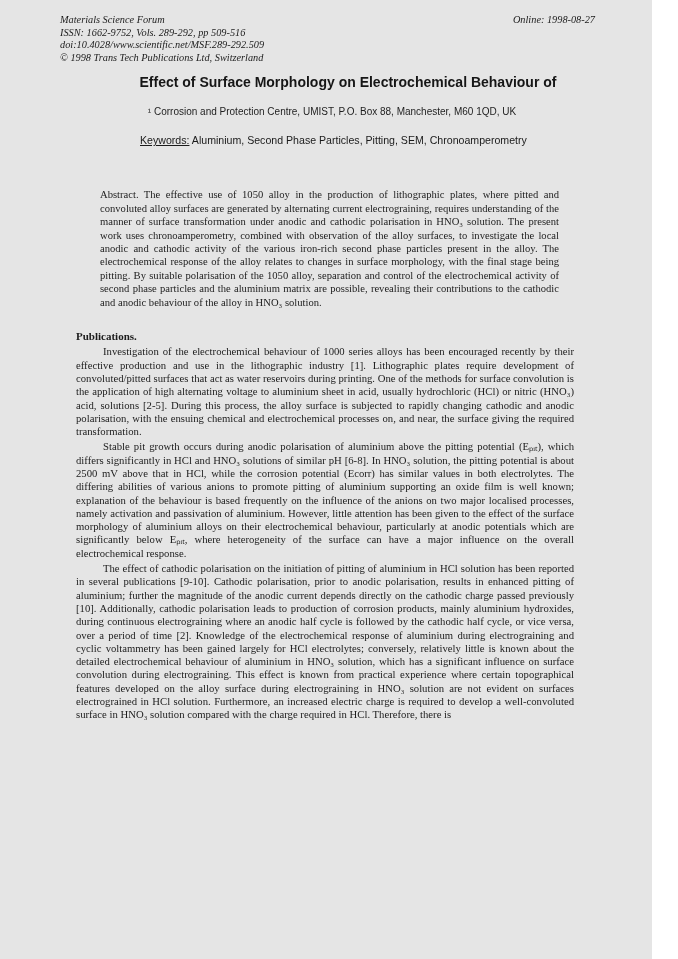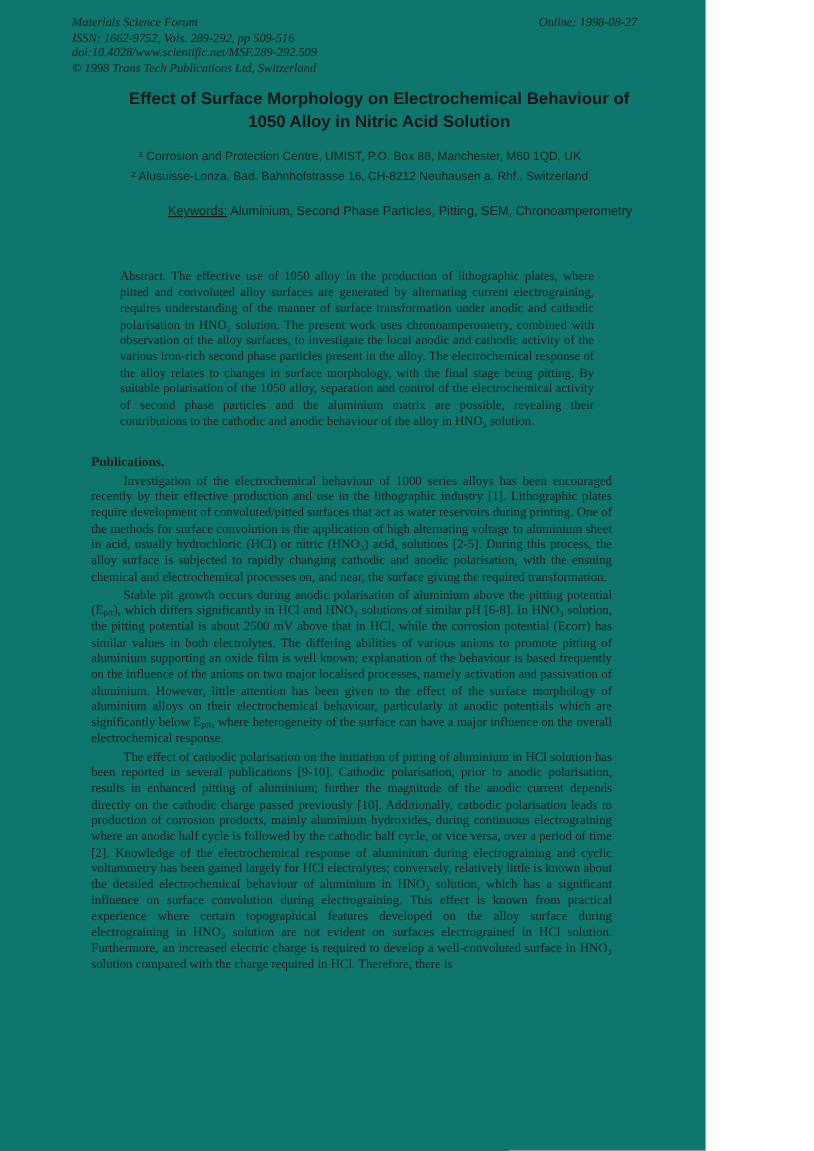--- a/index.html
+++ b/index.html
@@ -1,20 +1,20 @@
 <!DOCTYPE html>
 <html><head>
 <meta charset="utf-8">
 <style>
   * { margin: 0; padding: 0; box-sizing: border-box; }
   html, body { width: 678px; height: 959px; background: #ffffff; }
   .page {
     position: relative;
-    width: 588px; height: 959px;
-    background: #0f766e;
+    width: 652px; height: 959px;
+    background: #e5e5e5;
     color: #1c1c1c;
     font-family: "Liberation Serif", serif;
     overflow: hidden;
   }
   .header-row {
     display: flex;
     justify-content: space-between;
     align-items: flex-start;
     padding: 14px 57px 0 60px;
     font-style: italic;
@@ -88,26 +88,24 @@
       <div>Materials Science Forum</div>
       <div>ISSN: 1662-9752, Vols. 289-292, pp 509-516</div>
       <div>doi:10.4028/www.scientific.net/MSF.289-292.509</div>
       <div>© 1998 Trans Tech Publications Ltd, Switzerland</div>
     </div>
     <div class="header-right">Online: 1998-08-27</div>
   </div>
 
   <h1 class="title">
     <span class="tline">Effect of Surface Morphology on Electrochemical Behaviour of</span>
-    <span class="tline">1050 Alloy in Nitric Acid Solution</span>
   </h1>
 
 
   <div class="affil affil-1">¹ Corrosion and Protection Centre, UMIST, P.O. Box 88, Manchester, M60 1QD, UK</div>
-  <div class="affil affil-2">² Alusuisse-Lonza, Bad. Bahnhofstrasse 16, CH-8212 Neuhausen a. Rhf., Switzerland</div>
 
   <div class="keywords">
     <span class="kw-label">Keywords:</span>
     <span>Aluminium, Second Phase Particles, Pitting, SEM, Chronoamperometry</span>
   </div>
 
   <p class="abstract">
     <b>Abstract.</b>
     <span>The effective use of 1050 alloy in the production of lithographic plates, where pitted and convoluted alloy surfaces are generated by alternating current electrograining, requires understanding of the manner of surface transformation under anodic and cathodic polarisation in HNO₃ solution. The present work uses chronoamperometry, combined with observation of the alloy surfaces, to investigate the local anodic and cathodic activity of the various iron-rich second phase particles present in the alloy. The electrochemical response of the alloy relates to changes in surface morphology, with the final stage being pitting. By suitable polarisation of the 1050 alloy, separation and control of the electrochemical activity of second phase particles and the aluminium matrix are possible, revealing their contributions to the cathodic and anodic behaviour of the alloy in HNO₃ solution.</span>
   </p>

